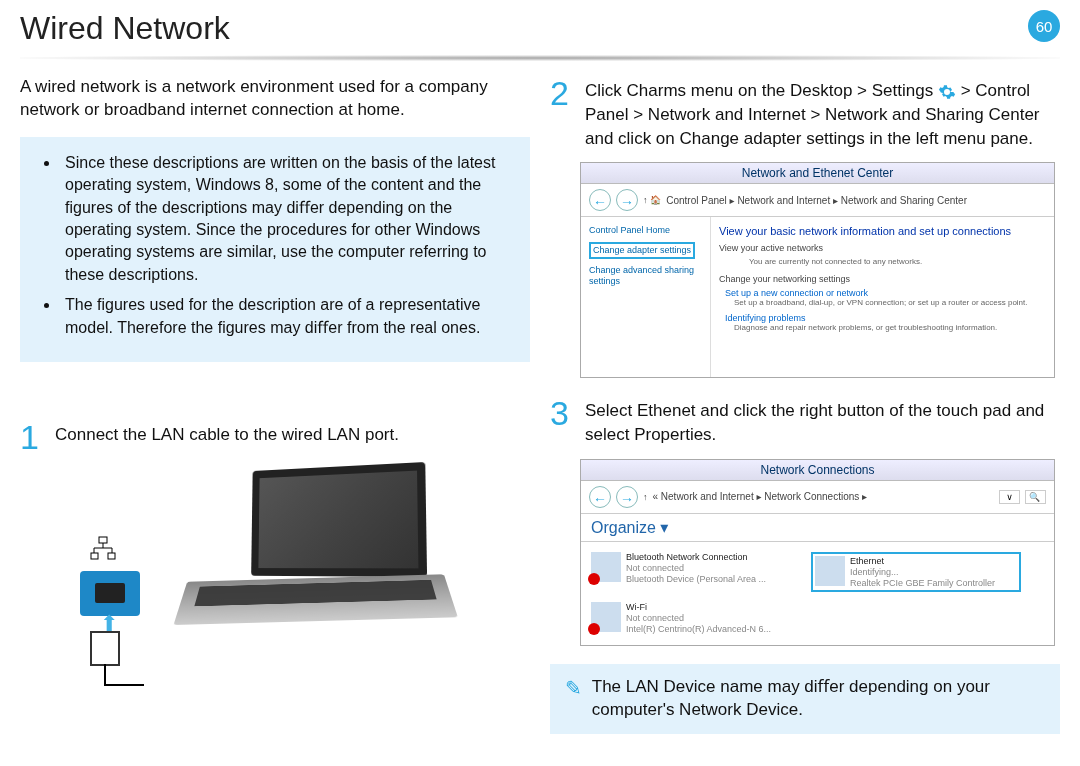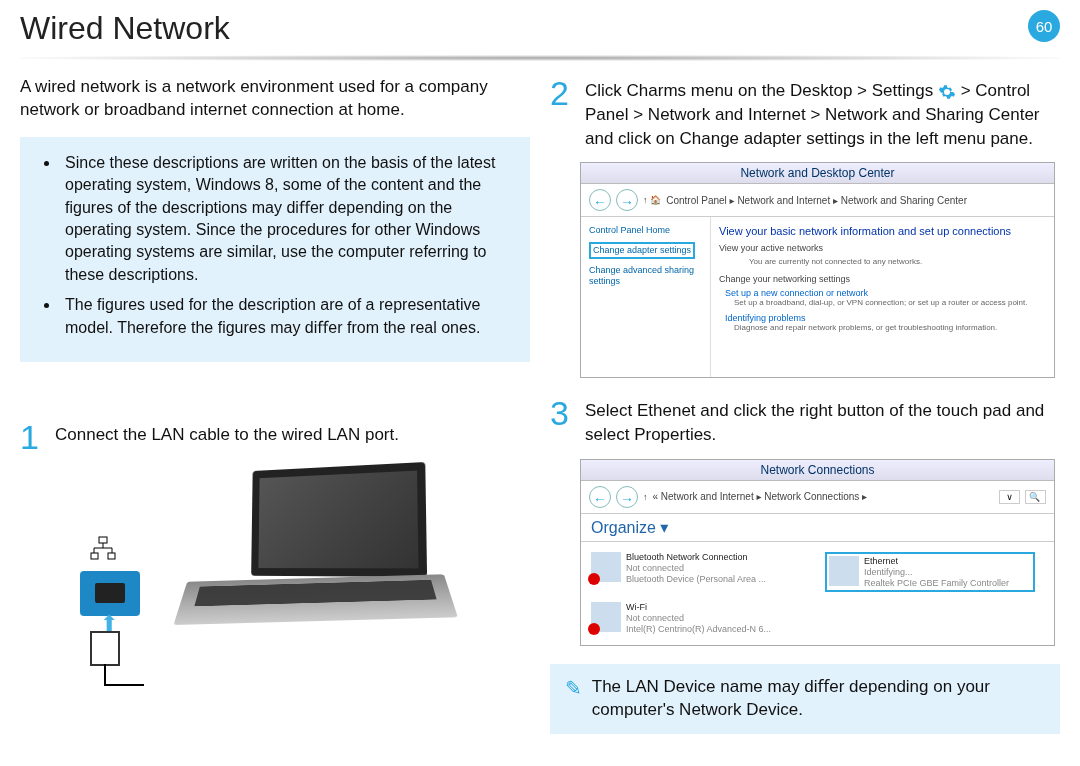--- a/index.html
+++ b/index.html
@@ -45,21 +45,21 @@
     .sc1-right { flex:1; padding: 8px; }
     .sc1-head { color: #0033aa; font-size: 11px; margin-bottom: 6px; }
     .sc1-sub { font-size: 9px; color: #444; margin-bottom:4px; }
     .sc1-small { font-size:8px; color:#666; margin-left:30px; margin-bottom:8px;}
     .sc1-link { color:#0066cc; font-size:9px; margin-left:6px;}
     .sc1-desc { font-size:8px; color:#666; margin-left:15px; margin-bottom:6px;}
     .sc2-body { padding:0; }
     .sc2-org { padding: 4px 10px; color: #2266aa; font-size: 16px; border-bottom: 1px solid #ccc; }
     .nc-grid { padding: 10px; display:flex; flex-wrap:wrap; gap:10px;}
     .nc-item { display:flex; gap:5px; width: 210px; font-size: 9px; }
-    .nc-item.hl { border:2px solid #2AA9E0; padding:2px;margin-left:14px;}
+    .nc-item.hl { border:2px solid #2AA9E0; padding:2px;}
     .nc-icon { width:30px; height:30px; background:#cde; position:relative;}
     .nc-icon::after{content:''; position:absolute; bottom:-3px; left:-3px; width:12px; height:12px; background:#d00; border-radius:50%;}
     .nc-icon.ok::after{display:none;}
     .nc-text { line-height:1.2; }
     .nc-name { color:#222; }
     .nc-status { color:#888; }
     .nc-detail { color:#888; }
     .info-note { background: #E2F2FC; padding: 12px 15px; display: flex; gap: 10px; align-items: flex-start; margin-top: 10px; }
     .pencil-icon { color: #2AA9E0; font-size: 20px; flex-shrink: 0; }
     .info-text { font-size: 17px; color: #111; line-height: 1.35; }
@@ -115,21 +115,21 @@
       <div class="step-text">
         <span>Click Charms menu on the Desktop &gt; Settings</span>
         <svg class="gear-icon" viewBox="0 0 24 24">
             <path fill="#2AA9E0" d="M12 8a4 4 0 100 8 4 4 0 000-8zm9 4a7 7 0 01-.1 1.2l2 1.6-2 3.4-2.4-.8a7 7 0 01-2 1.2l-.4 2.5h-4l-.4-2.5a7 7 0 01-2-1.2l-2.4.8-2-3.4 2-1.6A7 7 0 013 12a7 7 0 01.1-1.2l-2-1.6 2-3.4 2.4.8a7 7 0 012-1.2L7.9 3h4l.4 2.5a7 7 0 012 1.2l2.4-.8 2 3.4-2 1.6c.1.4.1.8.1 1.2z"></path>
           </svg>
         <span> &gt; Control Panel &gt; Network and Internet &gt; Network and Sharing Center and click on Change adapter settings in the left menu pane.</span>
       </div>
     </div>
 
     <div class="win-sshot" style="width:475px;">
-      <div class="win-title">Network and Desktop Center</div>
+      <div class="win-title">Network and Ethenet Center</div>
       <div class="win-nav">
         <div class="navarrow">←</div>
         <div class="navarrow">→</div>
         <span class="navsmall">↑ 🏠</span>
         <span class="breadcrumb">Control Panel  ▸  Network and Internet  ▸  Network and Sharing Center</span>
       </div>
       <div class="sc1-body">
         <div class="sc1-left">
           <div class="sc1-left-item">Control Panel Home</div>
           <div class="highlight-box sc1-left-item">Change adapter settings</div>

